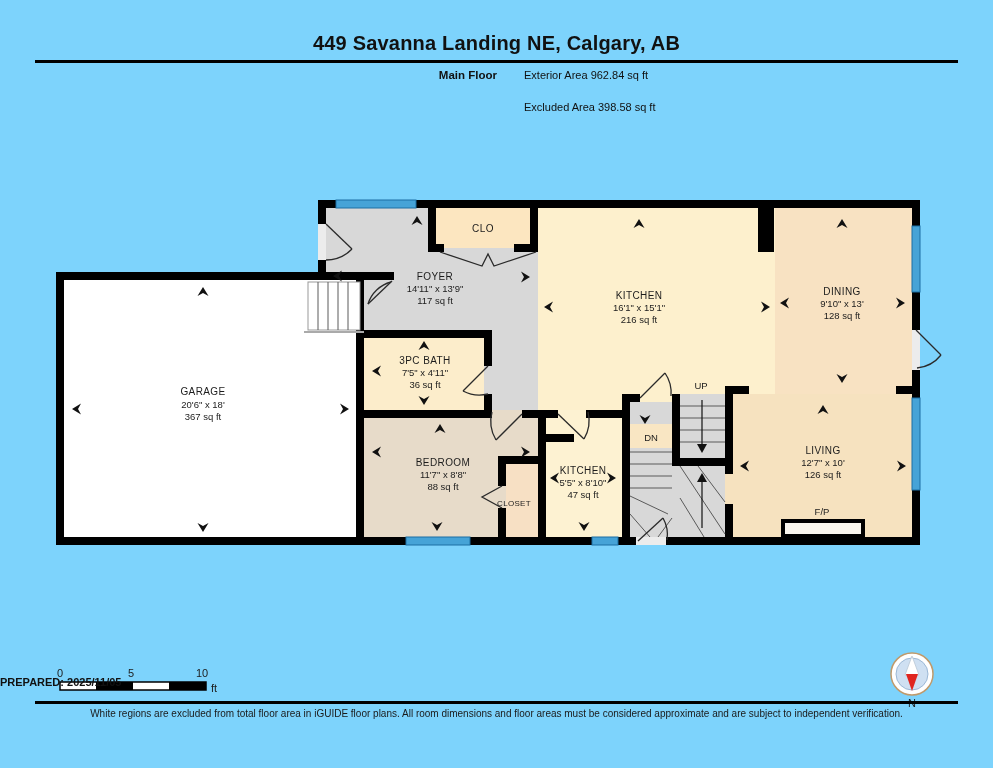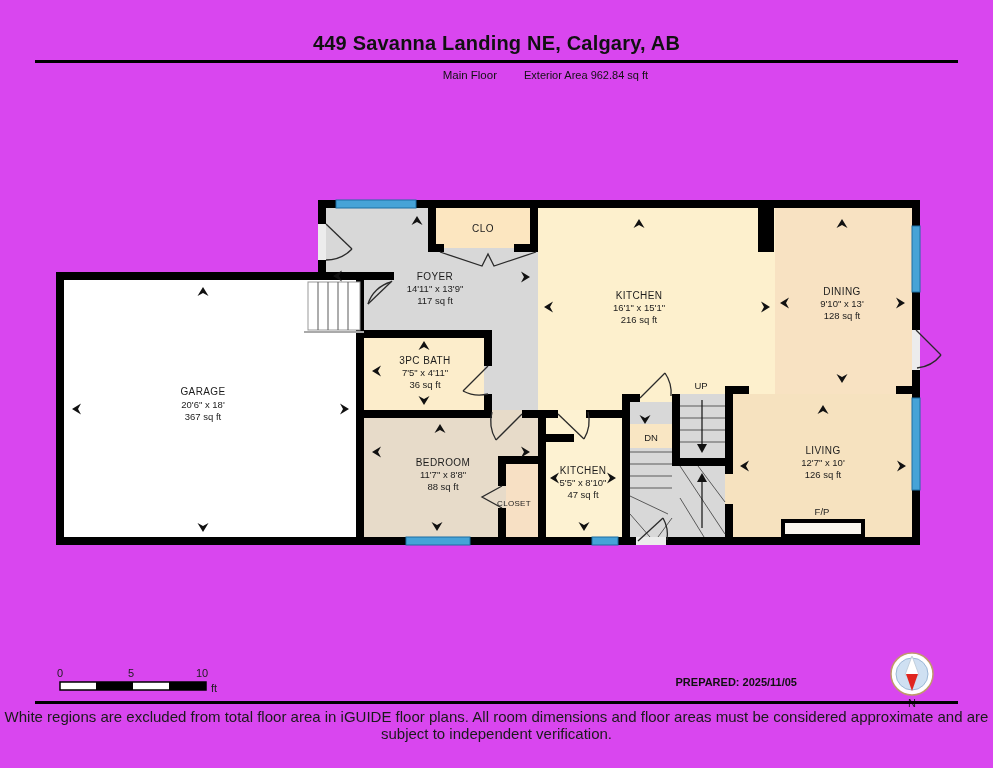--- a/index.html
+++ b/index.html
@@ -1,25 +1,25 @@
 <!DOCTYPE html>
 <html><head>
 <meta charset="utf-8">
 <style>
   html,body{margin:0;padding:0;background:#fff;}
-  #page{position:relative;width:993px;height:768px;background:#d946ef;overflow:hidden;
+  #page{position:relative;width:993px;height:768px;background:#7dd3fc;overflow:hidden;
         font-family:"Liberation Sans",sans-serif;color:#111;}
   .abs{position:absolute;}
   #title{top:32px;left:0;width:993px;text-align:center;font-size:20px;font-weight:bold;letter-spacing:.2px;}
   #rule-top{top:60px;left:35px;width:923px;height:3px;background:#000;}
-  #floorlabel{top:69px;left:0;width:497px;text-align:right;font-size:11.5px;font-weight:normal;}
+  #floorlabel{top:69px;left:0;width:497px;text-align:right;font-size:11.5px;font-weight:bold;}
   .arealine{left:507px;width:300px;font-size:11px;padding-left:17px;}
-  #prepared{top:676px;left:0;width:797px;text-align:right;font-size:11px;font-weight:bold;}
+  #prepared{top:676px;left:0;width:797px;text-align:left;font-size:11px;font-weight:bold;}
   #rule-bottom{top:701px;left:35px;width:923px;height:3px;background:#000;}
-  #disclaimer{top:708px;left:0;width:993px;text-align:center;font-size:15px;color:#1a1a1a;}
+  #disclaimer{top:708px;left:0;width:993px;text-align:center;font-size:10px;color:#1a1a1a;}
   svg{position:absolute;left:0;}
   svg text{font-family:"Liberation Sans",sans-serif;fill:#1c1c1c;}
   .w{fill:#000;}
   .win{fill:#46a3d7;stroke:#1d6fa3;stroke-width:1;}
   .door{stroke:#2a2a2a;stroke-width:1.3;fill:none;}
   .tread{stroke:#5a5a5a;stroke-width:1;}
   .arrowline{stroke:#111;stroke-width:1.2;}
   .rname{font-size:10px;letter-spacing:.4px;}
   .rdim{font-size:9.5px;}
   .small{font-size:8px;letter-spacing:.3px;}
@@ -27,20 +27,21 @@
 </style>
 </head>
 <body>
 
 <div id="page">
 
   <div class="abs" id="title">449 Savanna Landing NE, Calgary, AB</div>
   <div class="abs" id="rule-top"></div>
   <div class="abs" id="floorlabel">Main Floor</div>
   <div class="abs arealine" style="top:69px;">Exterior Area 962.84 sq ft</div>
+  <div class="abs arealine" style="top:101px;">Excluded Area 398.58 sq ft</div>
 
   <svg width="993" height="380" viewBox="0 190 993 380" style="top:190px;">
     <defs>
       <path id="arr" d="M0,0 L5.5,9 L0,6 L-5.5,9 Z" fill="#111"></path>
     </defs>
 
     <g>
       <rect x="60" y="276" width="304" height="265" fill="#ffffff"></rect>
       <rect x="322" y="204" width="216" height="76" fill="#d8d8d8"></rect>
       <rect x="364" y="280" width="174" height="134" fill="#d8d8d8"></rect>

